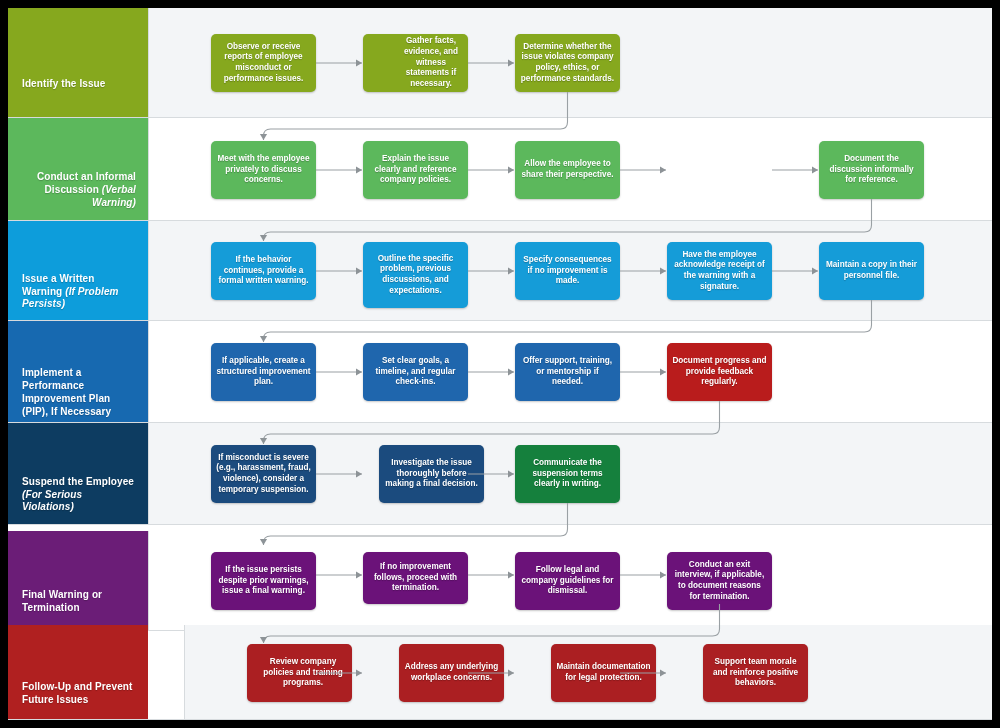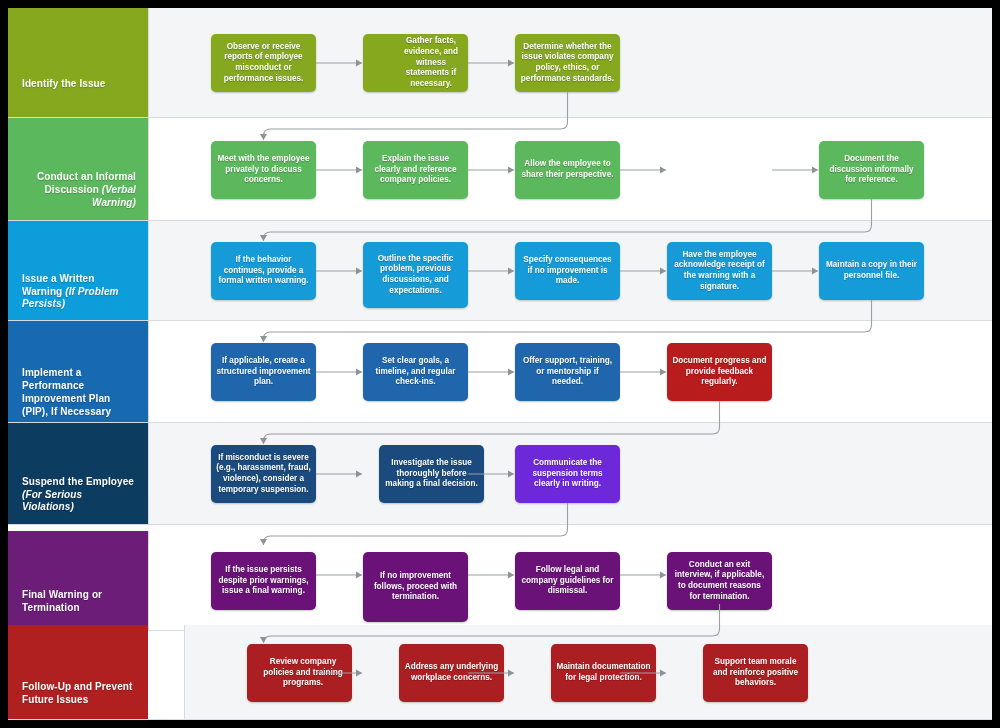--- a/index.html
+++ b/index.html
@@ -167,34 +167,34 @@
           <div class="lane-header" style="background: rgb(13, 60, 97);">
             <div class="lane-title"><span>Suspend the Employee </span><span class="sub">(For Serious Violations)</span></div>
           </div>
           <div class="lane-body">
             <div class="node" style="background: rgb(27, 75, 126); left: 62px; top: 22px; height: 58px;">
               <span>If misconduct is severe (e.g., harassment, fraud, violence), consider a temporary suspension.</span>
             </div>
             <div class="node" style="background: rgb(27, 75, 126); left: 214px; top: 22px; height: 58px; margin-left: 16px;">
               <span>Investigate the issue thoroughly before making a final decision.</span>
             </div>
-            <div class="node" style="background: #6d28d9; left: 366px; top: 22px; height: 58px;">
+            <div class="node" style="background: #15803d; left: 366px; top: 22px; height: 58px;">
               <span>Communicate the suspension terms clearly in writing.</span>
             </div>
           </div>
         </div>
         <div class="lane" style="top: 523px; height: 100px;">
           <div class="lane-header" style="background: rgb(107, 29, 119);">
             <div class="lane-title"><span>Final Warning or Termination</span></div>
           </div>
           <div class="lane-body">
             <div class="node" style="background: rgb(107, 18, 121); left: 62px; top: 21px; height: 58px;">
               <span>If the issue persists despite prior warnings, issue a final warning.</span>
             </div>
-            <div class="node" style="background: rgb(107, 18, 121); left: 214px; top: 21px; height: 70px;">
+            <div class="node" style="background: rgb(107, 18, 121); left: 214px; top: 21px; height: 52px;">
               <span>If no improvement follows, proceed with termination.</span>
             </div>
             <div class="node" style="background: rgb(107, 18, 121); left: 366px; top: 21px; height: 58px;">
               <span>Follow legal and company guidelines for dismissal.</span>
             </div>
             <div class="node" style="background: rgb(107, 18, 121); left: 518px; top: 21px; height: 58px;">
               <span>Conduct an exit interview, if applicable, to document reasons for termination.</span>
             </div>
           </div>
         </div>

